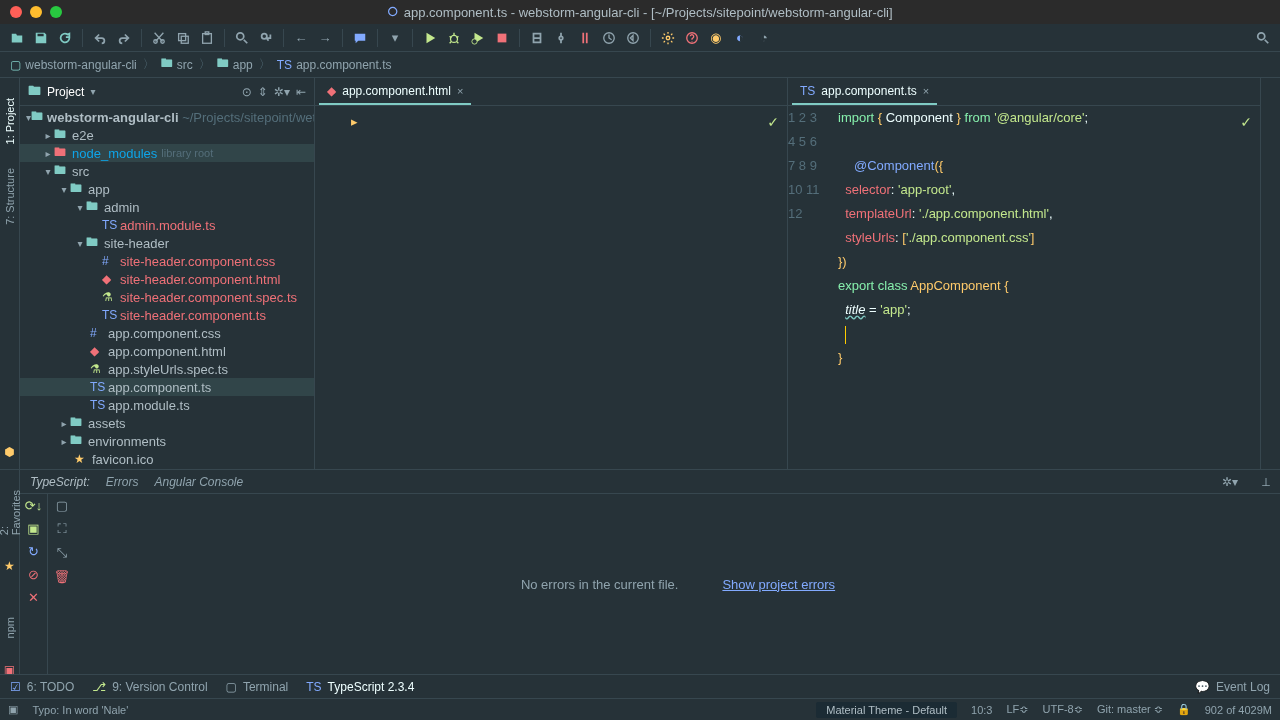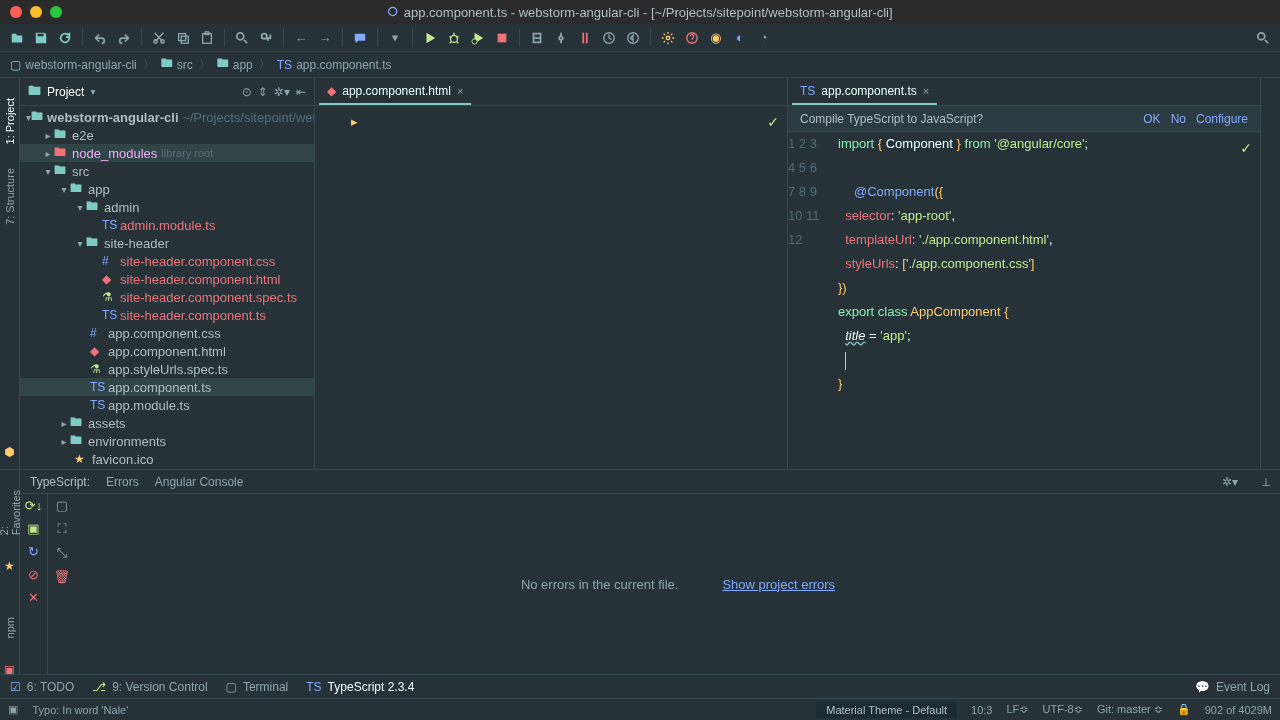--- a/index.html
+++ b/index.html
@@ -80,21 +80,21 @@
 .tok-str { color: #c3e88d; }
 .tok-id { color: #ffcb6b; }
 .tok-dec { color: #82aaff; margin-left: 16px; }
 .tok-prop { color: #f07178; }
 .tok-var { color: #eeffff; font-style: italic; text-decoration: underline wavy #80cbc4; text-decoration-skip-ink: none; }
 
 .bottom-panel { height: 205px; background: #263238; border-top: 1px solid #37474f; display: flex; }
 .bp-gutter-left { width: 20px; border-right: 1px solid #37474f; display: flex; flex-direction: column; align-items: center; padding-top: 20px; gap: 24px; }
 .bp-content { flex: 1; display: flex; flex-direction: column; }
 .bp-tabs { height: 24px; display: flex; align-items: center; padding: 0 10px; gap: 16px; font-size: 12px; border-bottom: 1px solid #37474f; }
-.bp-tab { color: #90a4ae; cursor: pointer; }
+.bp-tab { color: #90a4ae; cursor: pointer; font-style: italic; }
 .bp-tab.first { color: #b0bec5; }
 .bp-tools-col { width: 28px; border-right: 1px solid #37474f; display: flex; flex-direction: column; align-items: center; padding-top: 4px; gap: 8px; font-size: 13px; }
 .bp-body { flex: 1; display: flex; }
 .bp-msg-area { flex: 1; display: flex; align-items: center; justify-content: center; color: #90a4ae; font-size: 13px; gap: 40px; }
 .bp-msg-area .lnk { color: #82aaff; text-decoration: underline; cursor: pointer; margin-left: 4px; }
 .bp-tools-col2 { width: 28px; display: flex; flex-direction: column; align-items: center; padding-top: 4px; gap: 8px; font-size: 13px; }
 
 .toolwin-bar { height: 24px; background: #263238; border-top: 1px solid #37474f; display: flex; align-items: center; padding: 0 10px; gap: 18px; font-size: 12px; }
 .tw-btn { display: flex; align-items: center; gap: 6px; color: #90a4ae; cursor: pointer; }
 .tw-btn.sel { color: #eeffff; }
@@ -326,21 +326,21 @@
           <span class="lbl"><b>webstorm-angular-cli</b> <span style="color:#546e7a">~/Projects/sitepoint/wet</span></span>
         </div>
       <div class="node" style="padding-left:22px">
           <span class="arrow">▸</span>
           <span class="fic fold-closed">🖿</span>
           <span class="lbl">e2e</span>
         </div>
       <div class="node lib sel" style="padding-left:22px">
           <span class="arrow">▸</span>
           <span class="fic fold-red">🖿</span>
-          <span class="lbl" style="color:#f0abfc">node_modules</span>
+          <span class="lbl" style="color:#0ea5e9">node_modules</span>
           <span class="suffix">library root</span>
         </div>
       <div class="node" style="padding-left:22px">
           <span class="arrow">▾</span>
           <span class="fic fold-open">🖿</span>
           <span class="lbl">src</span>
         </div>
       <div class="node" style="padding-left:38px">
           <span class="arrow">▾</span>
           <span class="fic fold-open">🖿</span>
@@ -447,28 +447,20 @@
           </div>
       </div>
     </div>
 
     <div class="editor">
       <div class="tabs">
         <div class="tab active">
           <span class="fic ts">TS</span>
           <span>app.component.ts</span>
           <span class="close">×</span>
-        </div>
-      </div>
-      <div class="notif-bar">
-        <span>Compile TypeScript to JavaScript?</span>
-        <div class="links">
-          <span class="lnk">OK</span>
-          <span class="lnk">No</span>
-          <span class="lnk">Configure</span>
         </div>
       </div>
       <div class="code-area">
         <div class="ln-col">
 1
 2
 3
 4
 5
 6

